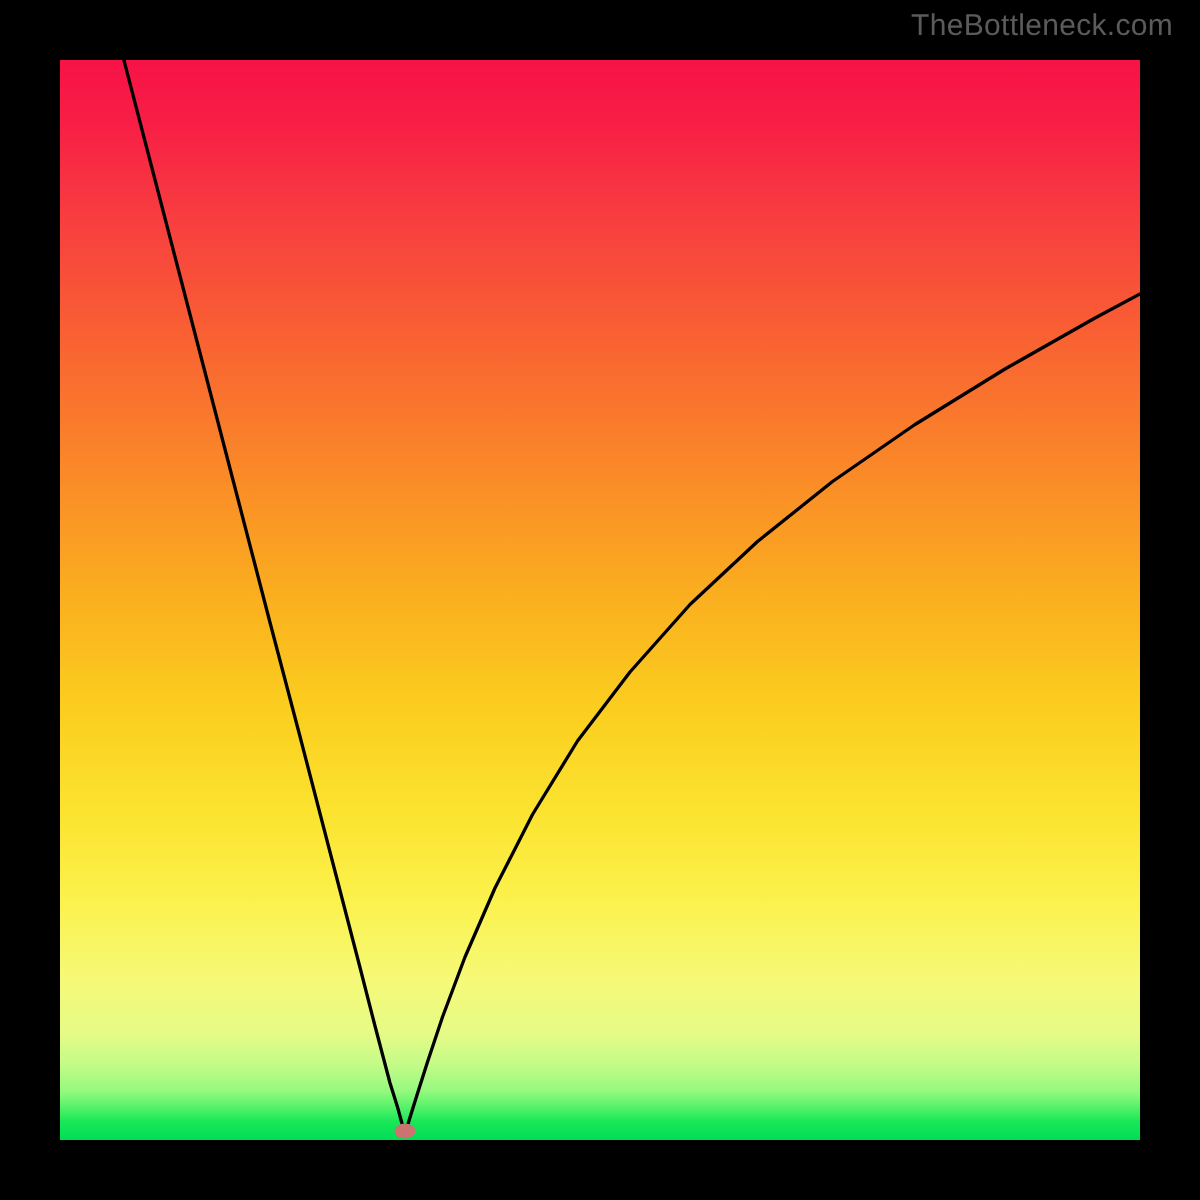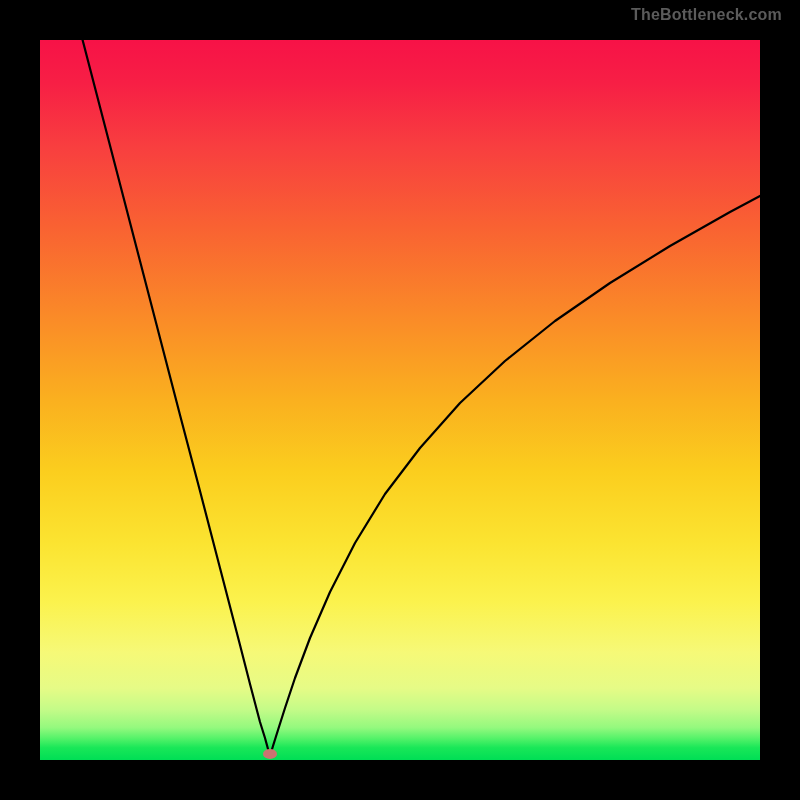--- a/index.html
+++ b/index.html
@@ -9,22 +9,22 @@
     background: #000;
     position: relative;
     font-family: Arial, Helvetica, sans-serif;
     overflow: hidden;
   }
   .watermark {
     position: absolute;
     top: 6px;
     right: 18px;
     color: #5b5b5b;
-    font-size: 16px;
-    font-weight: 700;
+    font-size: 20px;
+    font-weight: 400;
     letter-spacing: 0.2px;
     z-index: 20;
   }
   .plot-area {
     position: absolute;
     left: 40px;
     top: 40px;
     width: 720px;
     height: 720px;
     overflow: hidden;

